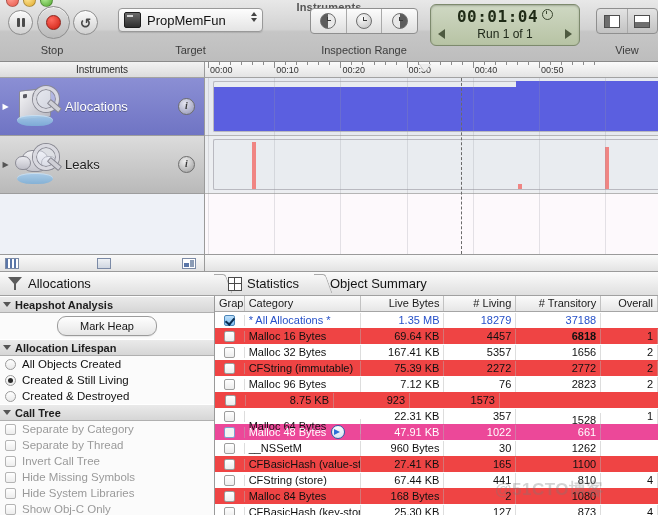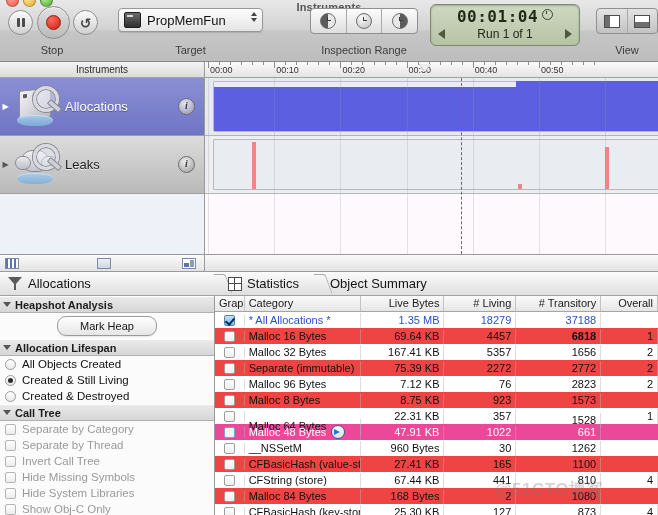--- a/index.html
+++ b/index.html
@@ -602,21 +602,21 @@
         <div class="cell r" style="width: 76px;">5357</div>
         <div class="cell r" style="width: 90px;">1656</div>
         <div class="cell r" style="width: 60px;">2</div>
       </div>
       <div class="trow2 even">
         <div class="cell graph" style="width: 31px;">
           <span class="tcb"></span>
         </div>
         <div class="cell" style="width: 124px;">
           <span class="catwrap">
-            <span>Separate (immutable)</span>
+            <span>CFString (immutable)</span>
           </span>
         </div>
         <div class="cell r" style="width: 88px;">75.39 KB</div>
         <div class="cell r" style="width: 76px;">2272</div>
         <div class="cell r" style="width: 90px;">2772</div>
         <div class="cell r" style="width: 60px;">2</div>
       </div>
       <div class="trow2 odd">
         <div class="cell graph" style="width: 31px;">
           <span class="tcb"></span>
@@ -628,25 +628,20 @@
         </div>
         <div class="cell r" style="width: 88px;">7.12 KB</div>
         <div class="cell r" style="width: 76px;">76</div>
         <div class="cell r" style="width: 90px;">2823</div>
         <div class="cell r" style="width: 60px;">2</div>
       </div>
       <div class="trow2 even">
         <div class="cell graph" style="width: 31px;">
           <span class="tcb"></span>
         </div>
-        <div class="cell" style="width: 124px;">
-          <span class="catwrap">
-            <span>Malloc 8 Bytes</span>
-          </span>
-        </div>
         <div class="cell r" style="width: 88px;">8.75 KB</div>
         <div class="cell r" style="width: 76px;">923</div>
         <div class="cell r" style="width: 90px;">1573</div>
         <div class="cell r" style="width: 60px;"></div>
       </div>
       <div class="trow2 odd">
         <div class="cell graph" style="width: 31px;">
           <span class="tcb"></span>
         </div>
         <div class="cell" style="width: 124px; margin-top: 20px;">

